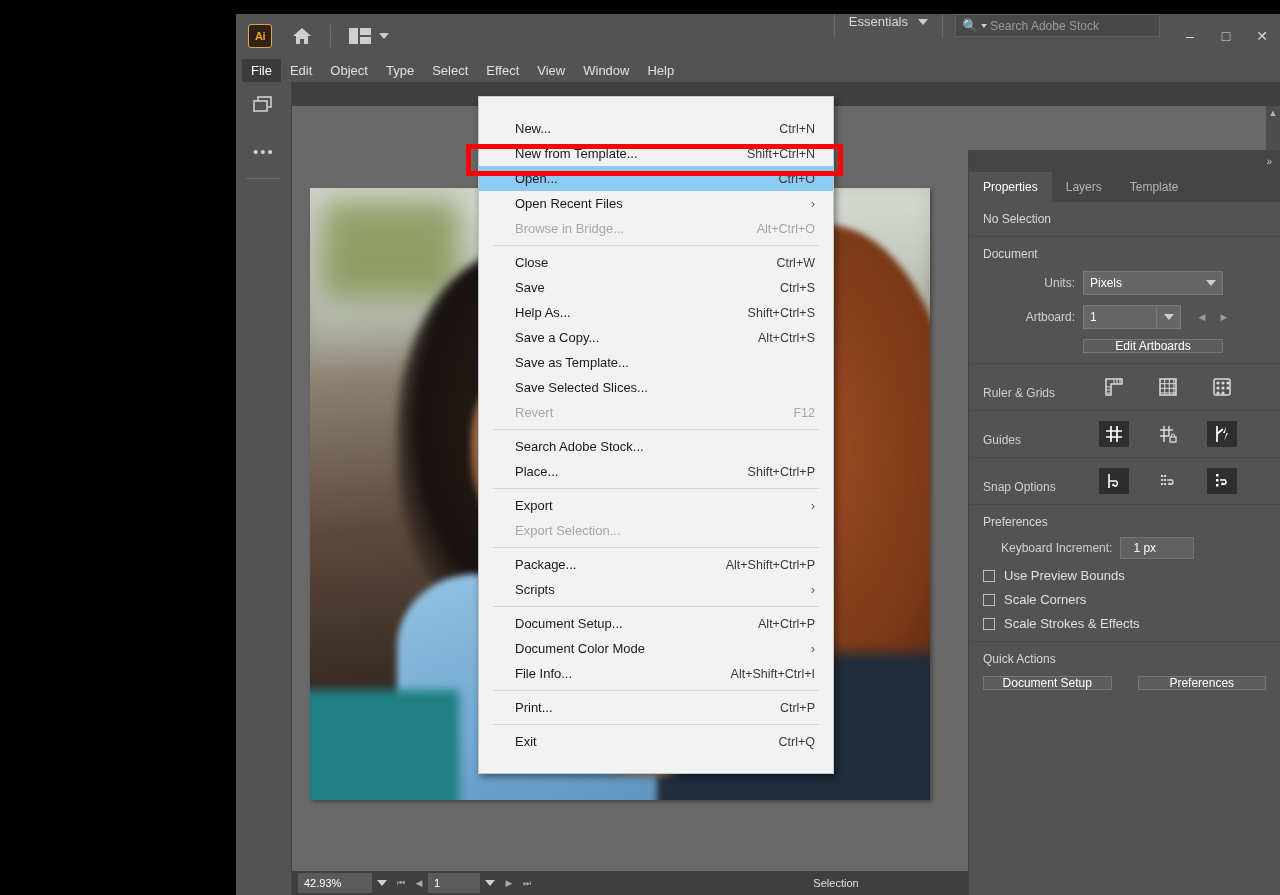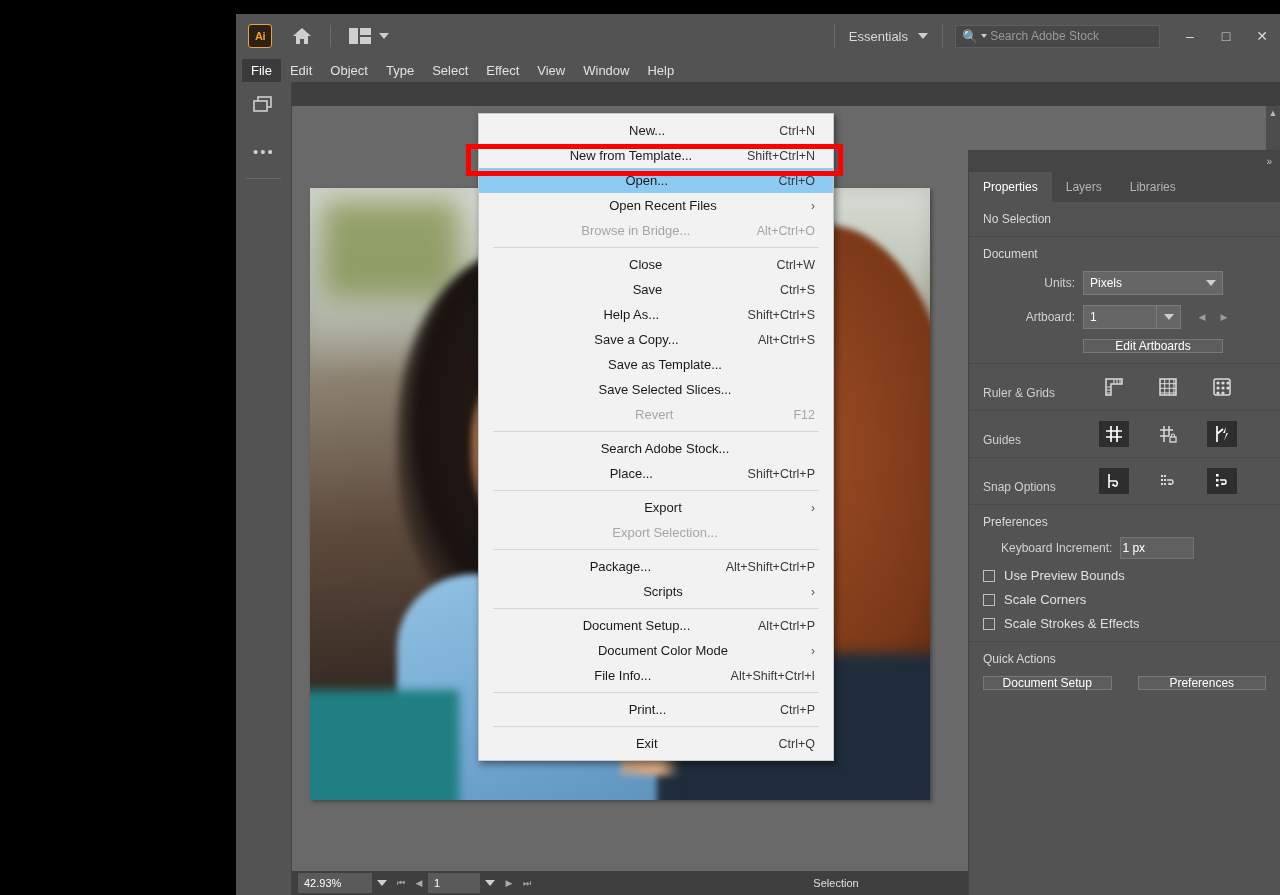--- a/index.html
+++ b/index.html
@@ -49,21 +49,21 @@
   }
   .arrange-glyph .a1 { left: 0; top: 0; width: 9px; height: 16px; }
   .arrange-glyph .a2 { left: 11px; top: 0; width: 11px; height: 7px; }
   .arrange-glyph .a3 { left: 11px; top: 9px; width: 11px; height: 7px; }
   .chev {
     width: 0; height: 0;
     border-left: 5px solid transparent; border-right: 5px solid transparent;
     border-top: 6px solid #cfcfcf;
   }
   .appbar-right {
-    margin-left: auto; display: flex; align-items: center; height: 100%;
+    margin-left: auto; display: flex; align-items: flex-start; height: 100%;
   }
   .workspace-sel {
     display: flex; align-items: center; gap: 10px;
     color: #d8d8d8; font-size: 13px; padding: 0 14px;
   }
   .vsep2 { width: 1px; height: 24px; background: #6a6a6a; }
   .stock-search {
     margin: 0 12px; width: 205px; height: 23px;
     background: #484848; border: 1px solid #5e5e5e;
     display: flex; align-items: center; gap: 3px; padding: 0 6px;
@@ -320,40 +320,39 @@
     width: 30px; height: 26px; margin-left: 8px;
     display: flex; align-items: center; justify-content: center;
   }
   .ibtn.on { background: #2e2e2e; }
   .kbd-row { display: flex; align-items: center; margin-top: 8px; }
   .kbd-label { color: #d0d0d0; font-size: 12px; margin-left: 18px; }
   .kbd-input {
     width: 74px; height: 22px; margin-left: 8px;
     background: #606060; border: 1px solid #737373;
     color: #ffffff; font-size: 12px; display: flex;
-    align-items: center; padding-left: 1px;
+    align-items: center; padding-left: 12px;
   }
   .cbrow { display: flex; align-items: center; margin-top: 9px; }
   .cbox {
     width: 12px; height: 12px; border: 1px solid #bdbdbd;
     background: #535353; margin-right: 9px;
   }
   .cblabel { color: #e0e0e0; font-size: 13px; }
   .qa-btns { display: flex; gap: 26px; margin-top: 10px; }
   .qa-btns .btn { flex: 1; }
 
   
   .filemenu {
-    position: absolute; left: 242px; top: 99px;
+    position: absolute; left: 242px; top: 82px;
     width: 356px; background: #f2f2f2;
     border: 1px solid #c8c8c8;
     box-shadow: 2px 3px 7px rgba(0,0,0,0.45);
-    z-index: 50; padding: 4px 0;
+    z-index: 50; padding: 19px 0;
     font-family: "Liberation Sans", sans-serif;
-    text-align: center;
   }
   .fmi {
     display: flex; align-items: center; height: 25px;
     padding: 0 18px 0 36px; font-size: 13px; color: #1a1a1a;
   }
   .fmi.disabled { color: #a6a6a6; }
   .fmi.selected { background: #8ecbf2; }
   .fmi .lbl { flex: 1; white-space: nowrap; }
   .fmi .acc { color: #3a3a3a; font-size: 12.5px; white-space: nowrap; }
   .fmi.disabled .acc { color: #a6a6a6; }
@@ -489,21 +488,21 @@
         <span class="ha right">›</span>
       </div>
     </div>
 
     <div class="rightpanel">
       <div class="panel-collapse">»</div>
 
       <div class="panel-tabs" id="panel-tabs">
           <div class="ptab active">Properties</div>
           <div class="ptab">Layers</div>
-          <div class="ptab">Libraries</div>
+          <div class="ptab">Template</div>
         </div>
 
       <div class="psec">
         <span class="psec-title">No Selection</span>
       </div>
 
       <div class="psec">
         <div class="psec-title">Document</div>
         <div class="row">
           <span class="row-label">Units:</span>

